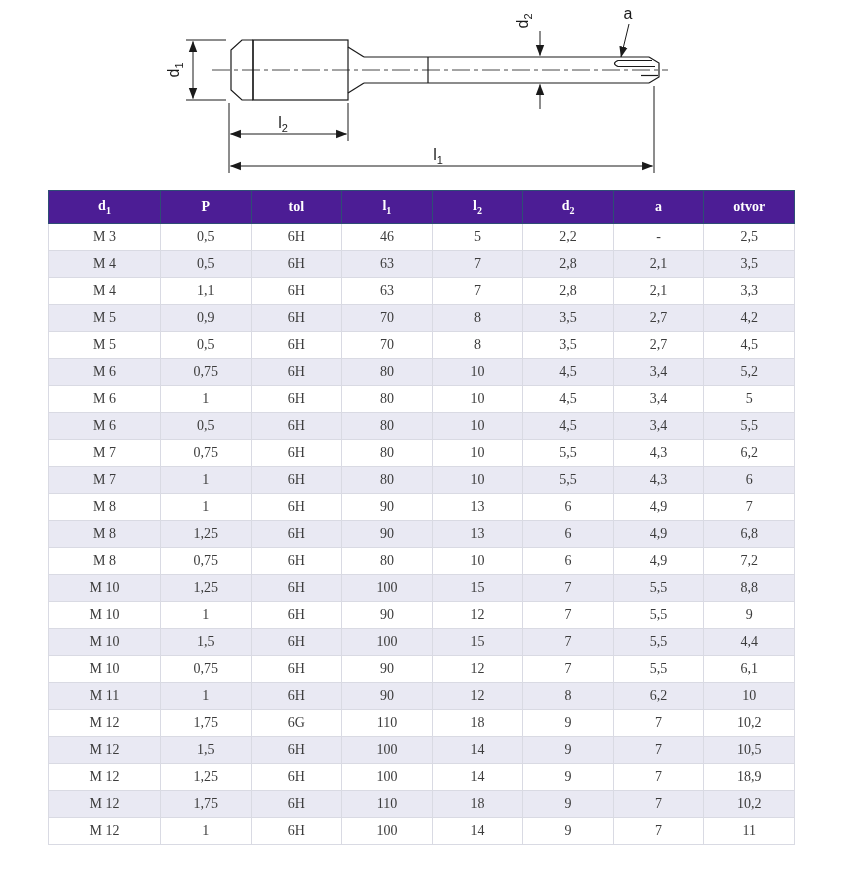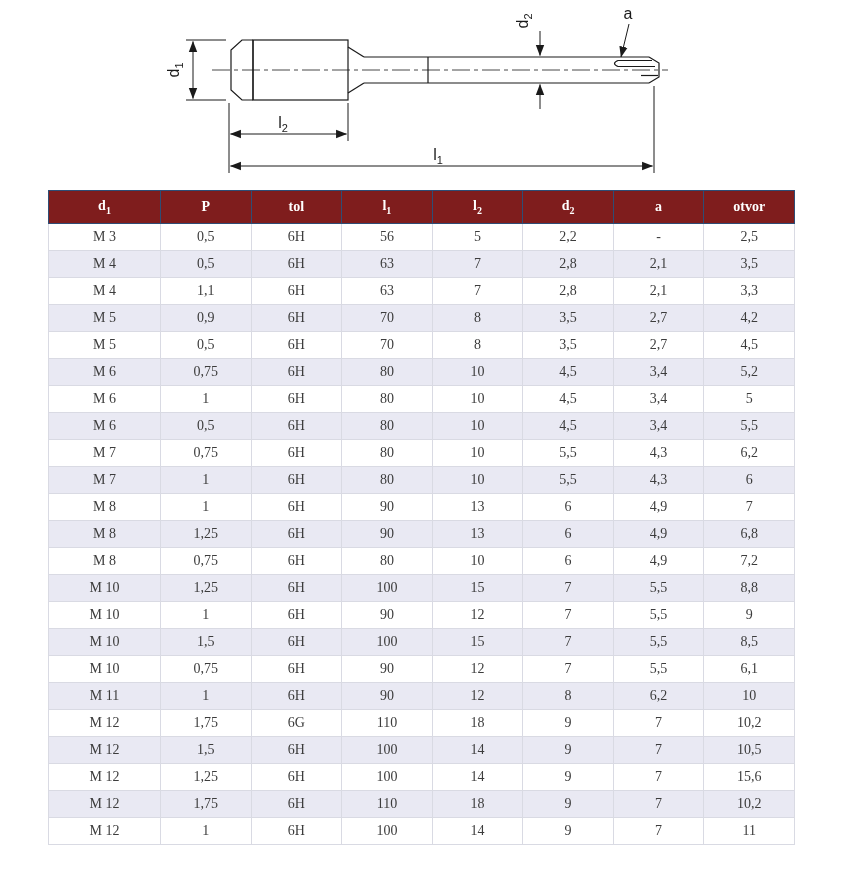--- a/index.html
+++ b/index.html
@@ -13,21 +13,21 @@
 
   table.dim-table {
     border-collapse: collapse;
     table-layout: fixed;
     width: 747px;
     margin: 4px 0 0 48px;
     font-family: "Liberation Serif", serif;
   }
   .dim-table col.c-first { width: 112px; }
   .dim-table th {
-    background: #7f1d1d;
+    background: #4c1d95;
     color: #ffffff;
     font-size: 14px;
     font-weight: bold;
     padding: 7px 4px;
     border: 1px solid #2e4d75;
     text-align: center;
   }
   .dim-table th sub { font-size: 10px; }
   .dim-table td {
     border: 1px solid #d9dae3;
@@ -116,21 +116,21 @@
         <th><span>d</span><sub>2</sub></th>
         <th><span>a</span></th>
         <th><span>otvor</span></th>
       </tr>
   </thead>
   <tbody id="body-rows">
       <tr>
         <td>M 3</td>
         <td>0,5</td>
         <td>6H</td>
-        <td>56</td>
+        <td>46</td>
         <td>5</td>
         <td>2,2</td>
         <td>-</td>
         <td>2,5</td>
       </tr>
       <tr>
         <td>M 4</td>
         <td>0,5</td>
         <td>6H</td>
         <td>63</td>
@@ -270,21 +270,21 @@
         <td>9</td>
       </tr>
       <tr>
         <td>M 10</td>
         <td>1,5</td>
         <td>6H</td>
         <td>100</td>
         <td>15</td>
         <td>7</td>
         <td>5,5</td>
-        <td>8,5</td>
+        <td>4,4</td>
       </tr>
       <tr>
         <td>M 10</td>
         <td>0,75</td>
         <td>6H</td>
         <td>90</td>
         <td>12</td>
         <td>7</td>
         <td>5,5</td>
         <td>6,1</td>
@@ -320,21 +320,21 @@
         <td>10,5</td>
       </tr>
       <tr>
         <td>M 12</td>
         <td>1,25</td>
         <td>6H</td>
         <td>100</td>
         <td>14</td>
         <td>9</td>
         <td>7</td>
-        <td>15,6</td>
+        <td>18,9</td>
       </tr>
       <tr>
         <td>M 12</td>
         <td>1,75</td>
         <td>6H</td>
         <td>110</td>
         <td>18</td>
         <td>9</td>
         <td>7</td>
         <td>10,2</td>

